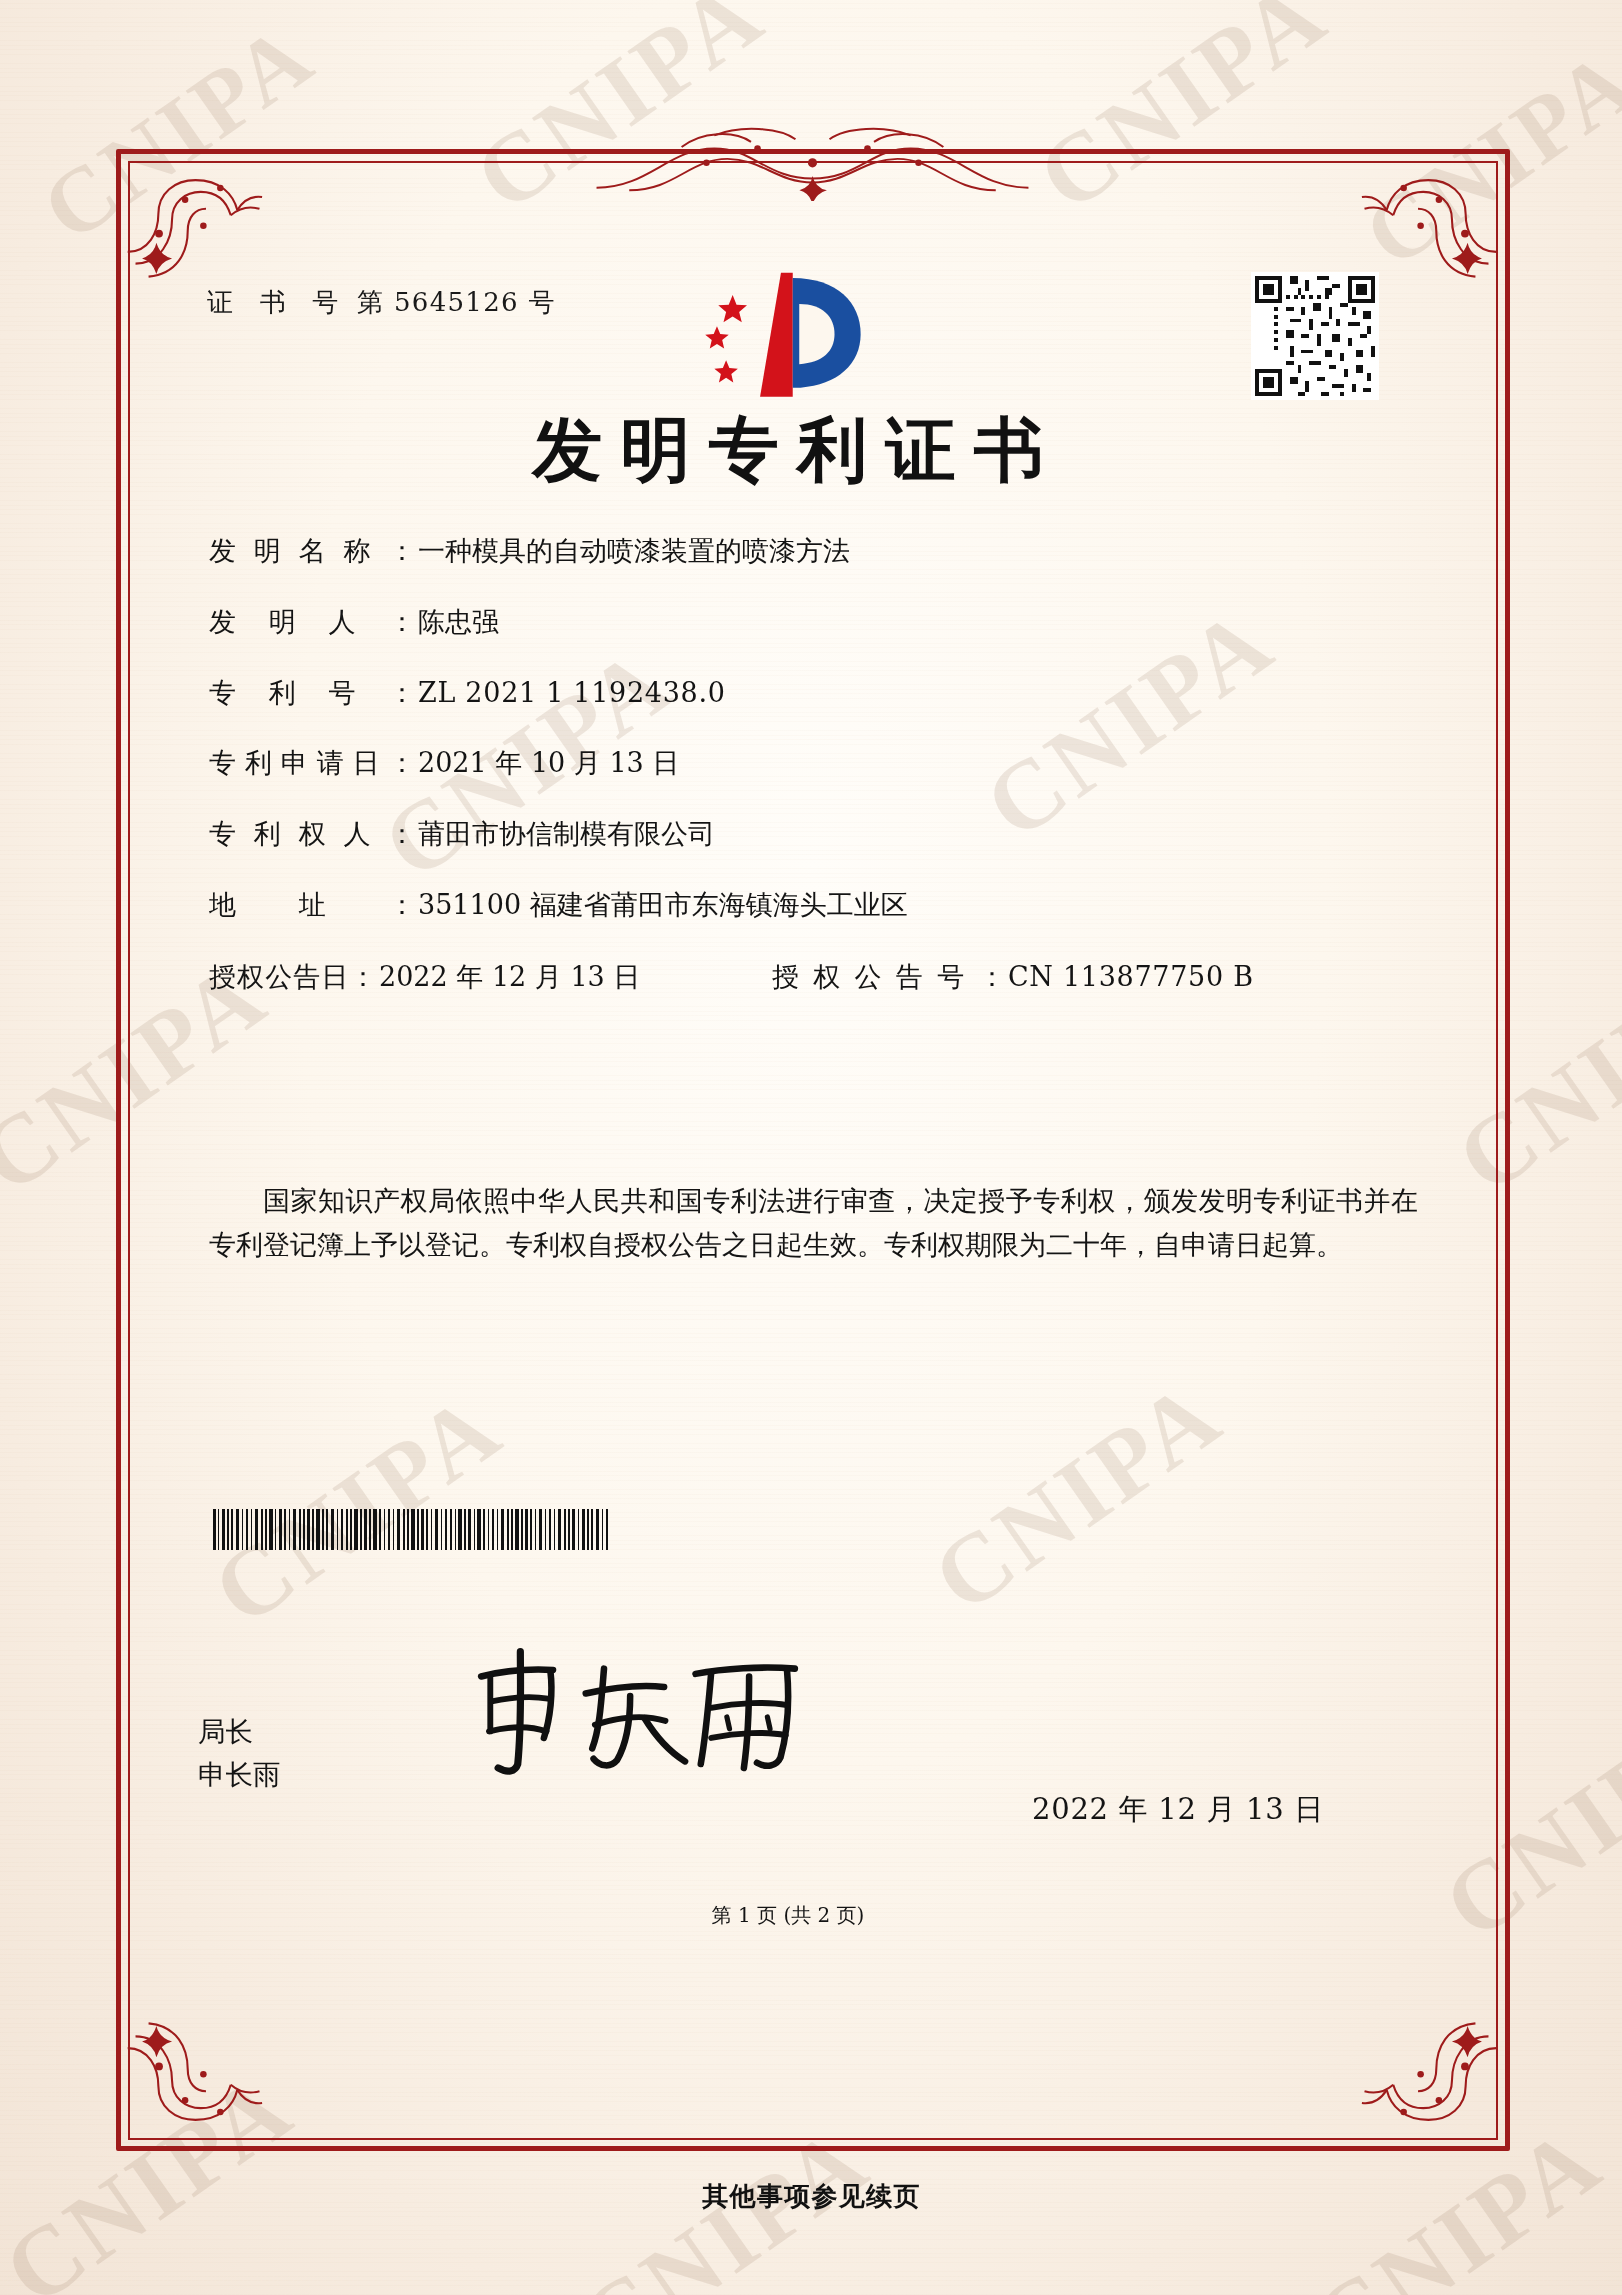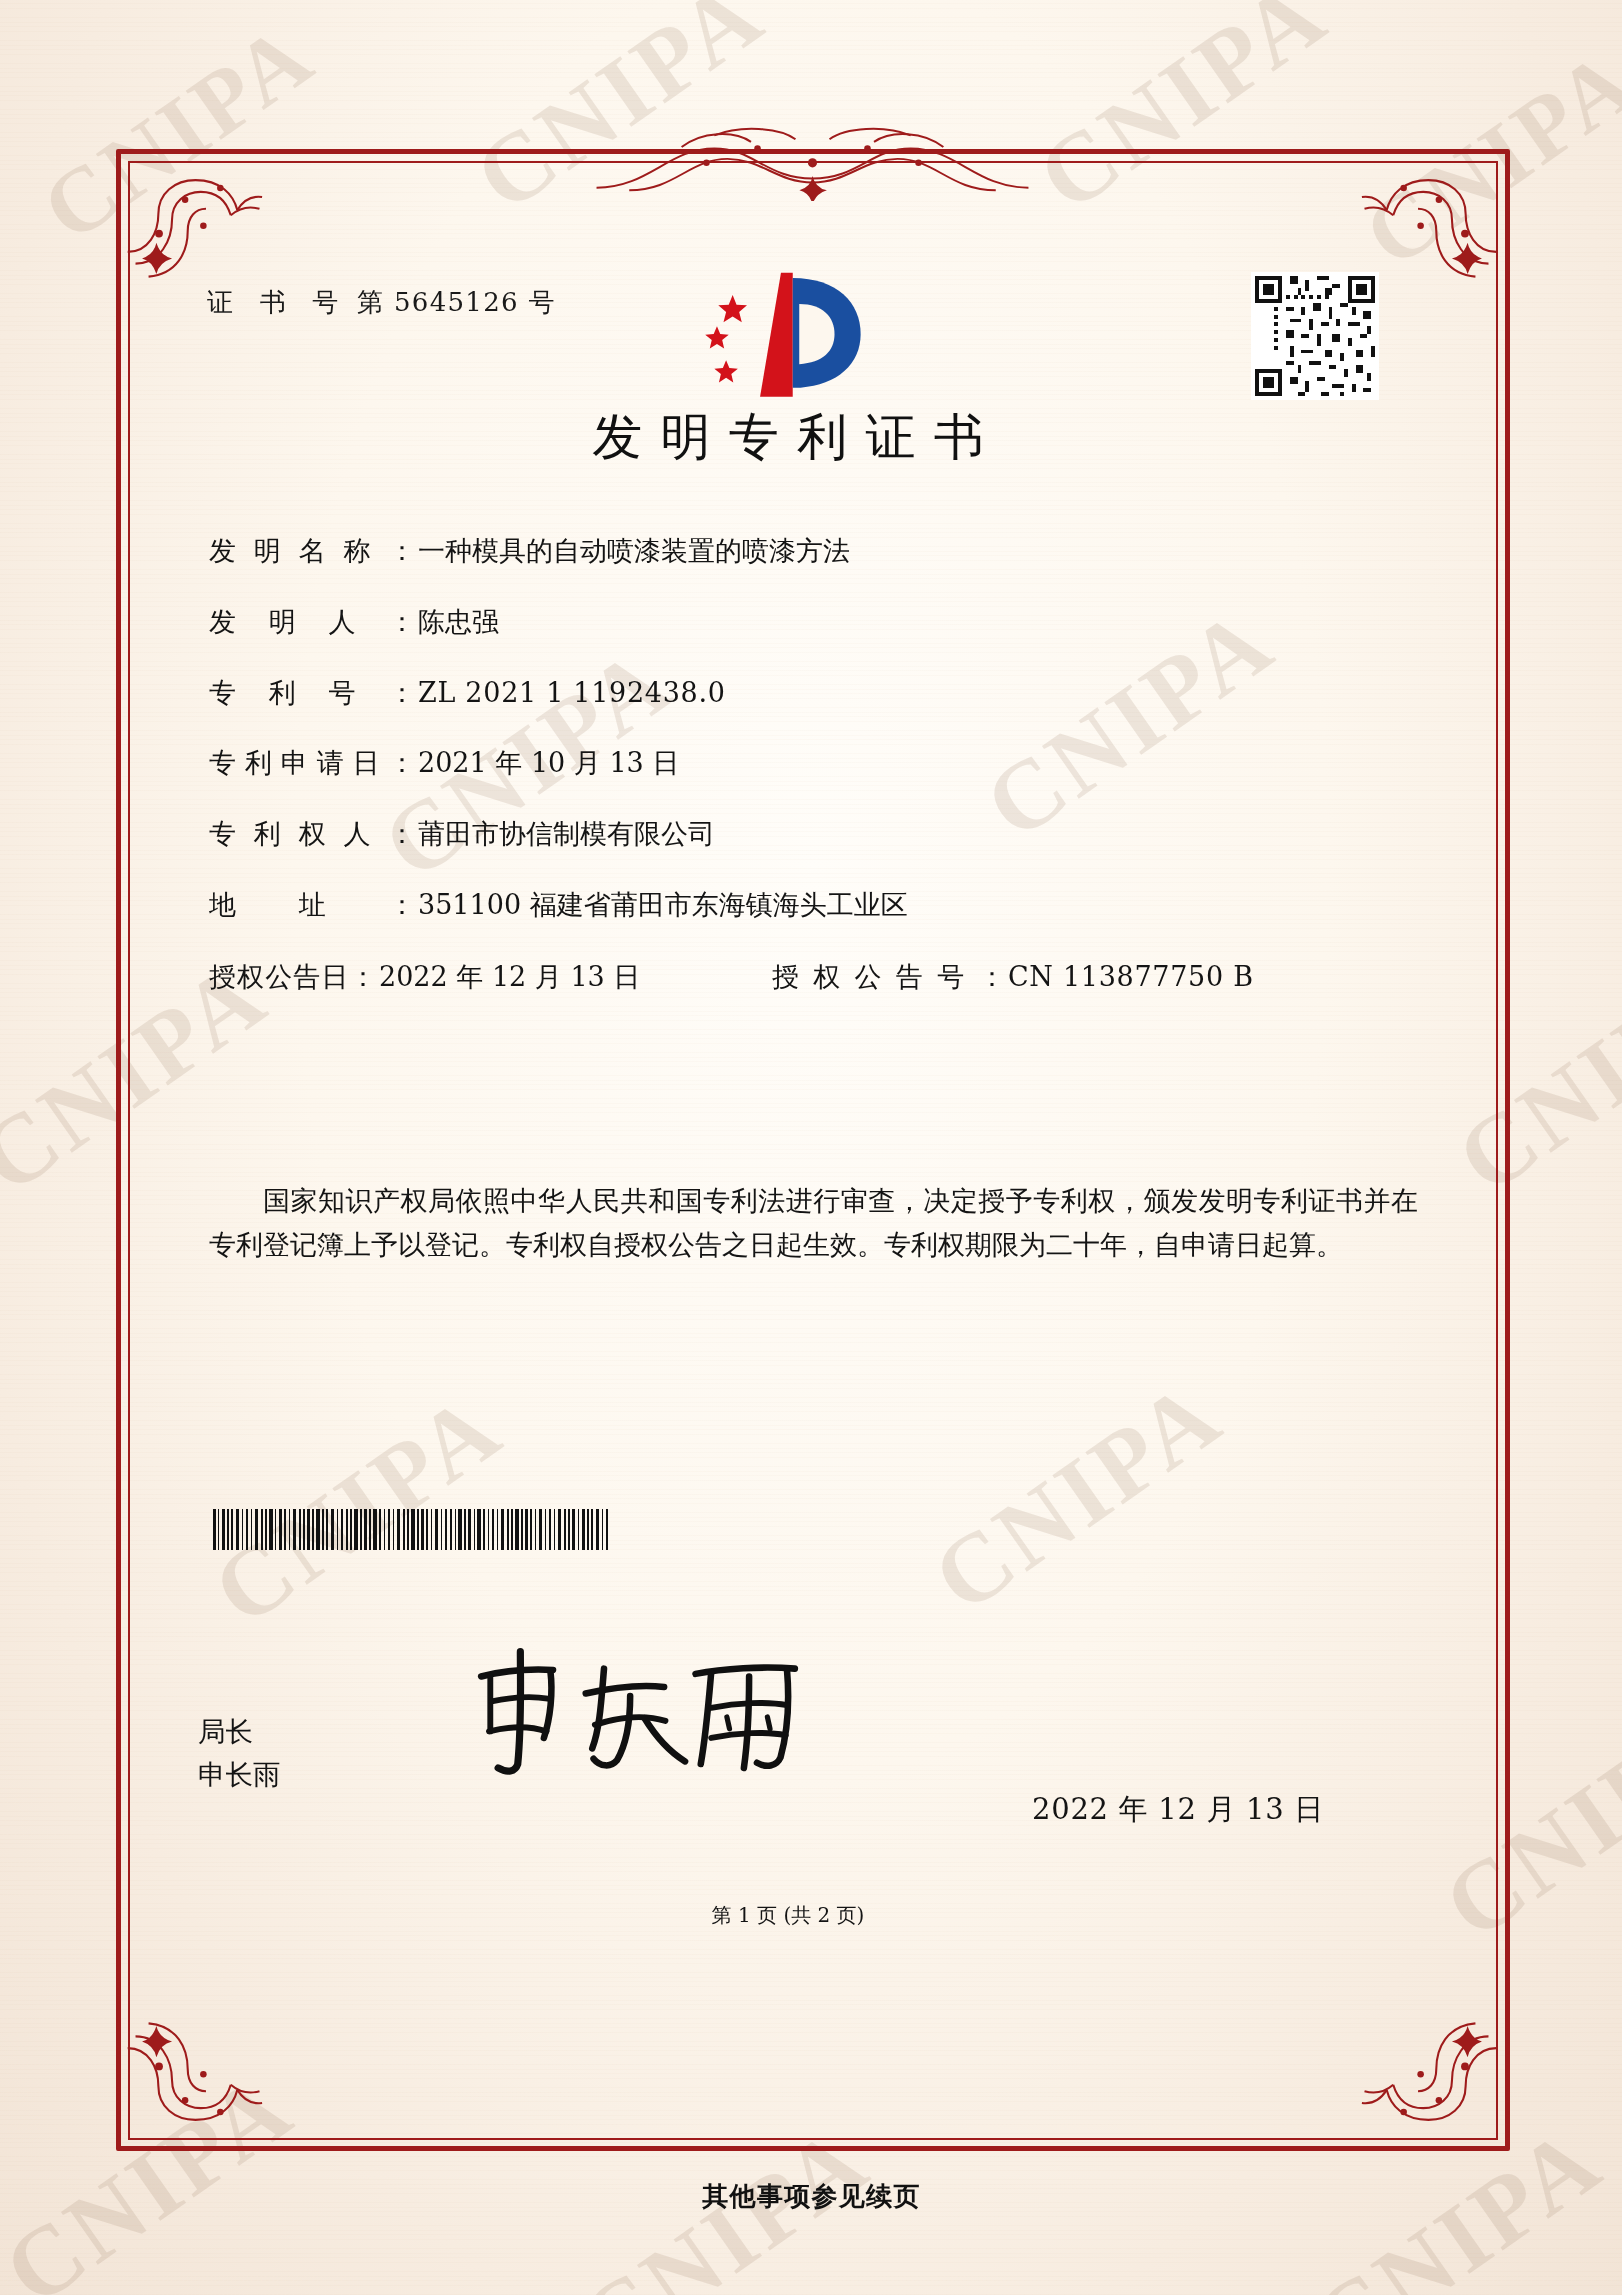--- a/index.html
+++ b/index.html
@@ -134,22 +134,22 @@
   }
   .logo svg { display:block; width:100%; height:100%; }
 
   
   .title {
     position: absolute;
     left: 0;
     right: 0;
     top: 243px;
     text-align: center;
-    font-size: 50px;
-    font-weight: 400;
+    font-size: 70px;
+    font-weight: 700;
     letter-spacing: 18.3px;
     text-indent: 18.3px;
     color: #111111;
     font-family: "DejaVu Serif", "Liberation Serif", serif;
   }
 
   
   .fields {
     position: absolute;
     left: 81px;

